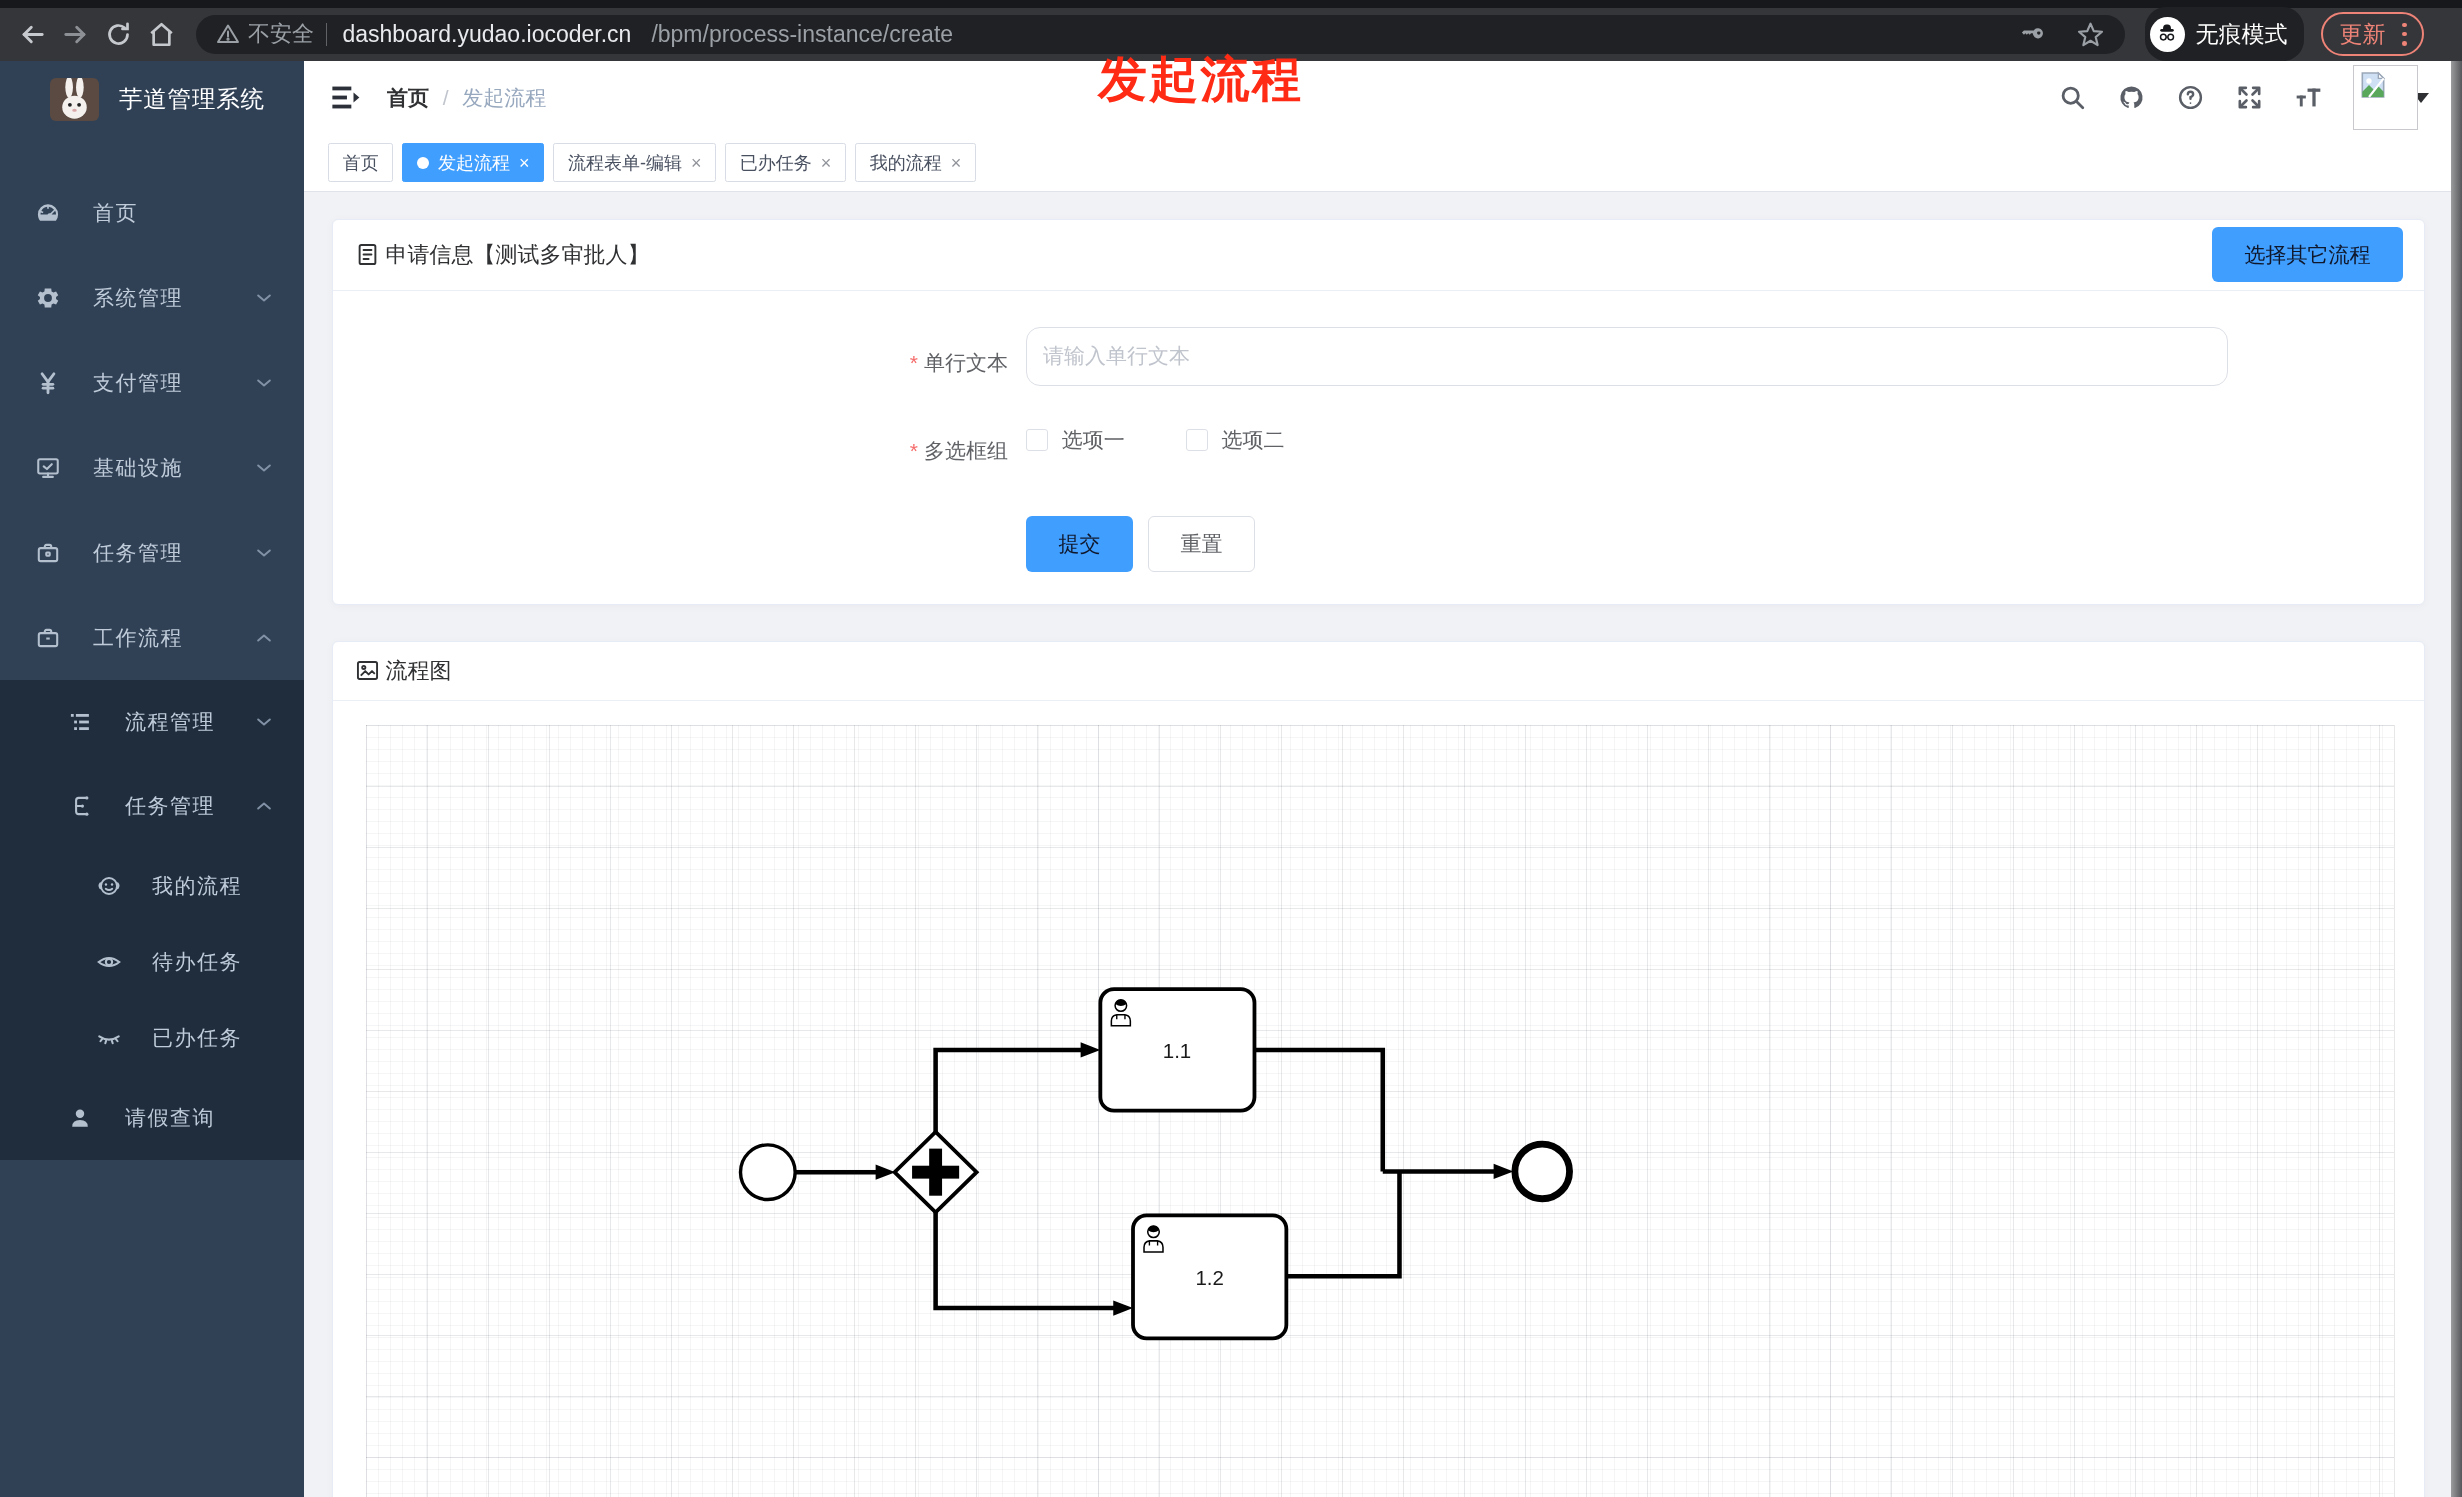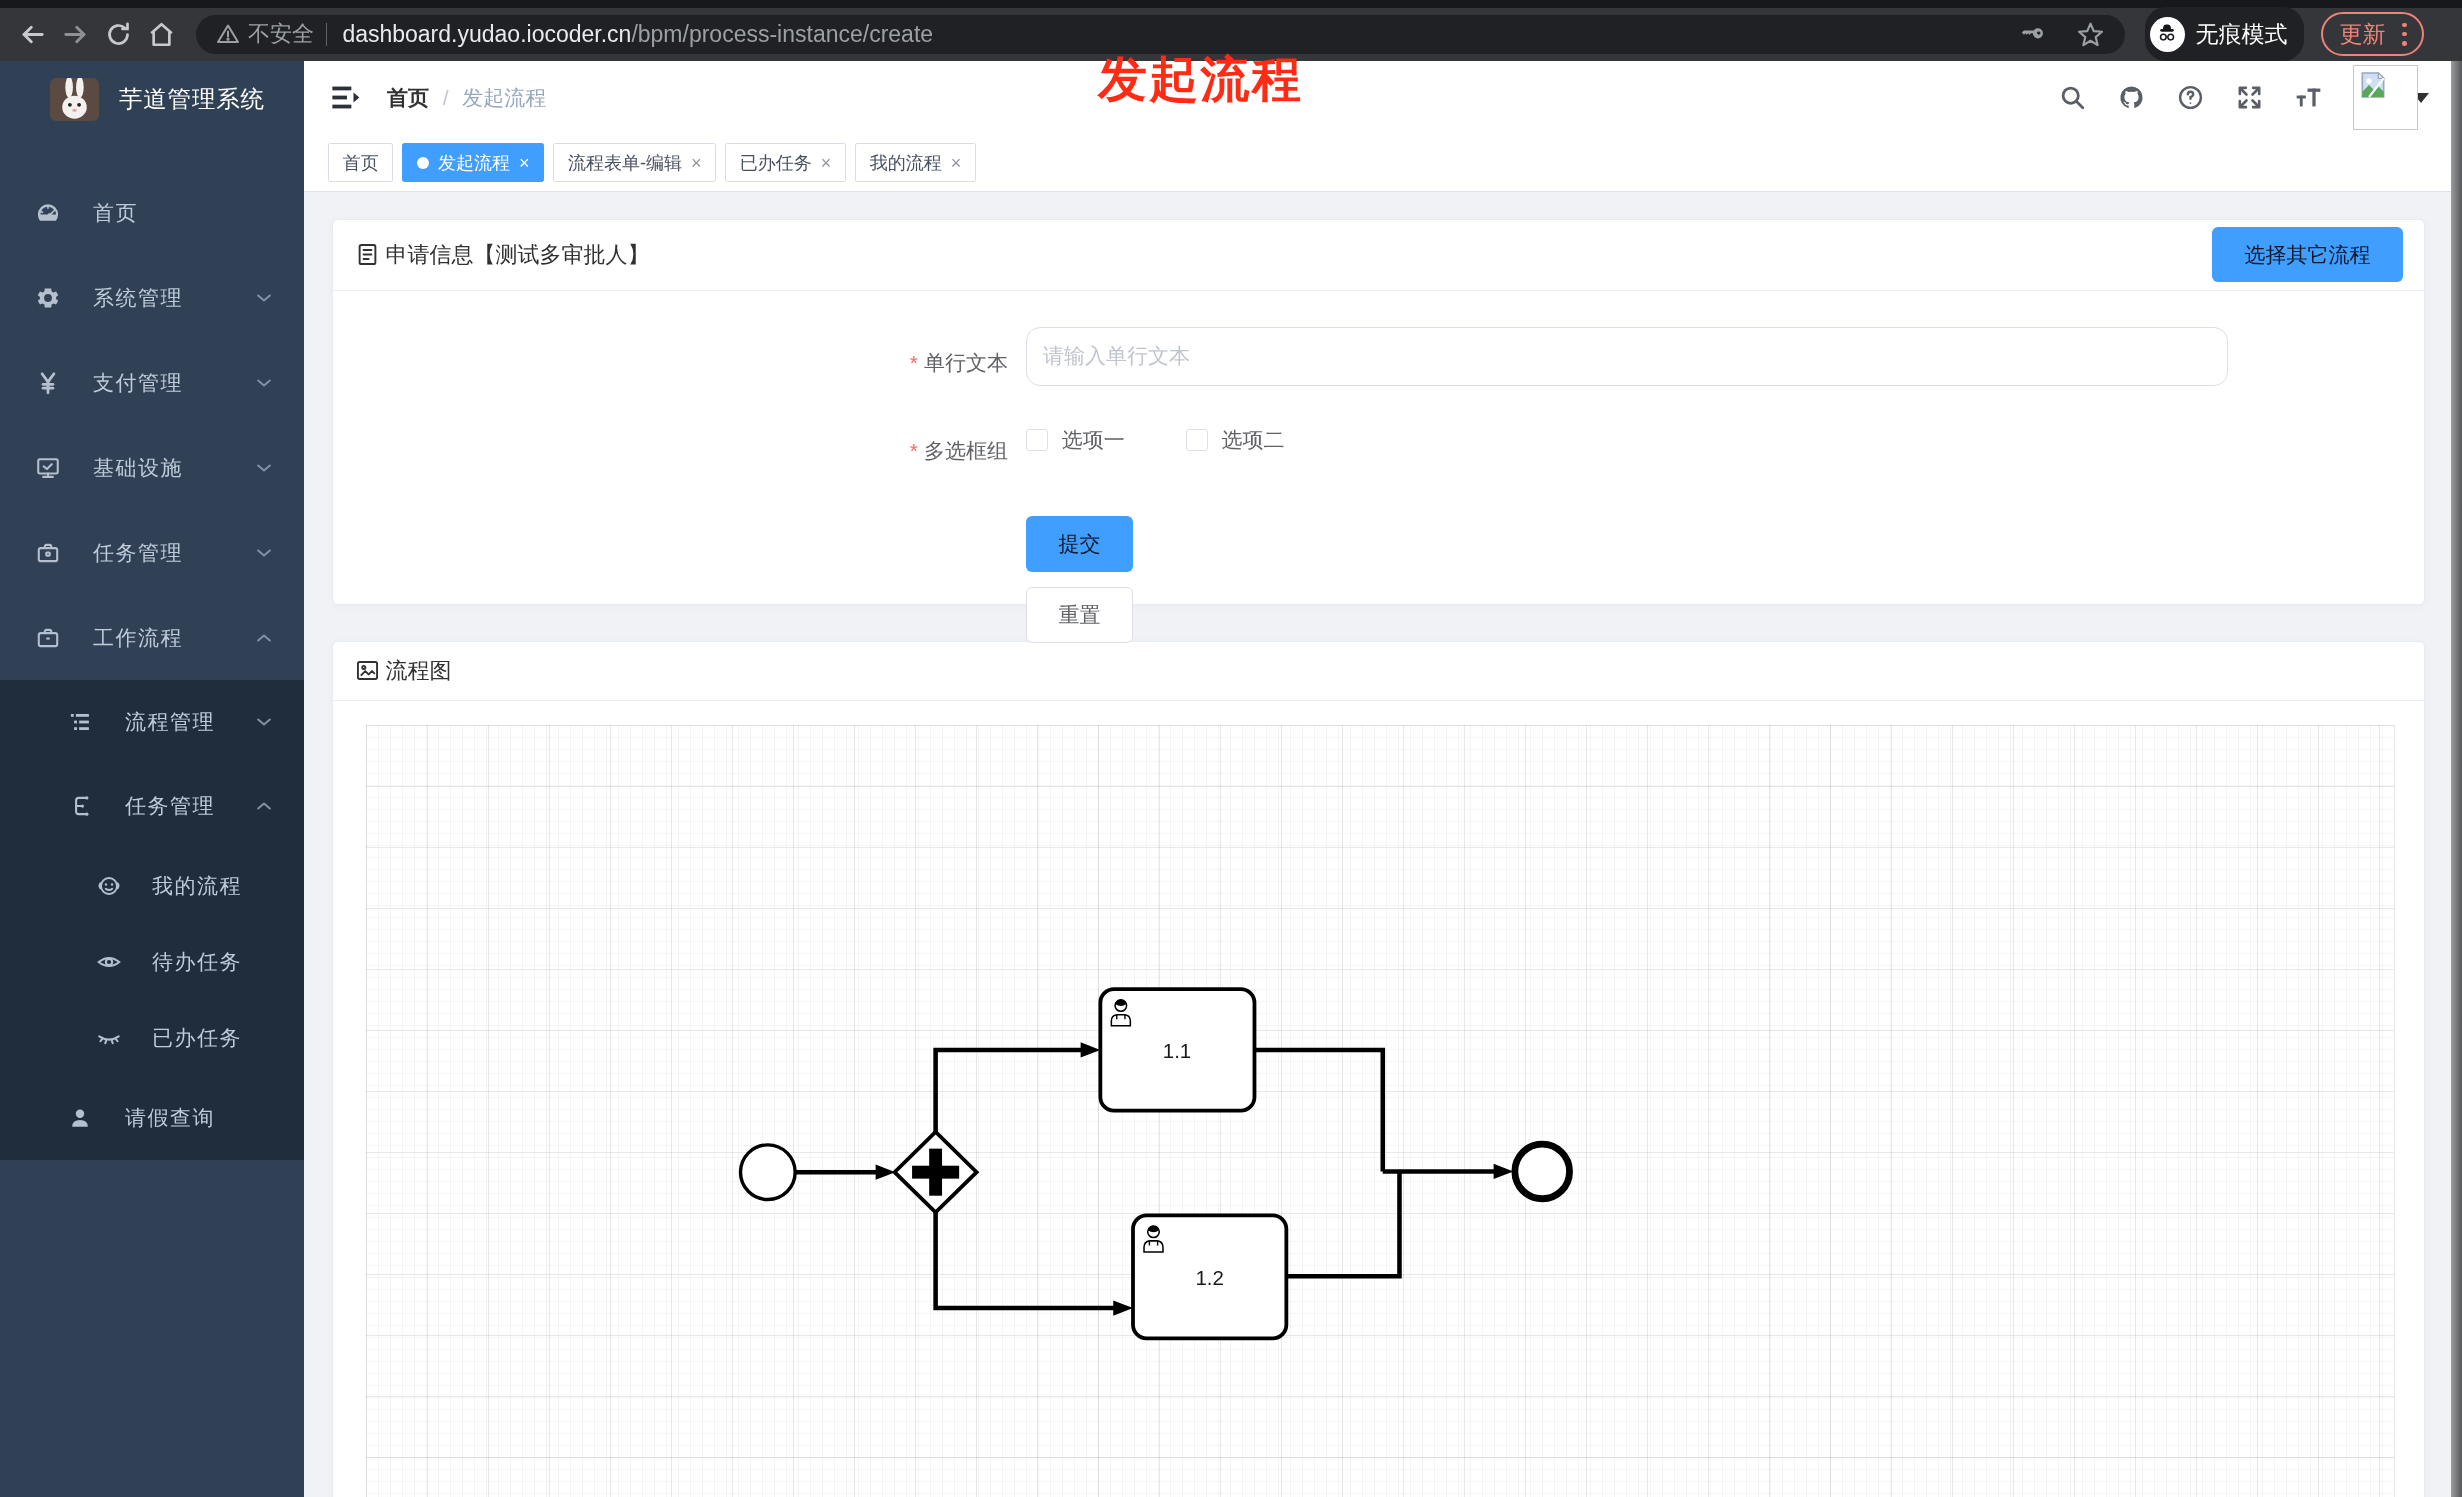--- a/index.html
+++ b/index.html
@@ -12,21 +12,21 @@
   .tabstrip { position:absolute; left:0; top:0; width:2462px; height:7.6px; background:#17181b; }
   .toolbar { position:absolute; left:0; top:7.6px; width:2462px; height:53px; background:#35363a;
              display:flex; align-items:center; }
   .navbtn { width:43px; height:43px; display:flex; align-items:center; justify-content:center; color:#c6c9cd; flex:0 0 auto; }
   .navbtn.dim { color:#8d9094; }
   .omnibox { margin-left:13.7px; width:1929px; height:39px; background:#202124; border-radius:20px;
              display:flex; align-items:center; padding:0 20px; color:#9aa0a6; flex:0 0 auto; }
   .omnibox .sec { font-size:22px; color:#9aa0a6; margin:0 12px 0 7.6px; }
   .omnibox .divider { width:1.5px; height:23px; background:#5f6368; margin-right:15px; }
   .urltext { font-size:23px; color:#e8eaed; white-space:nowrap; }
-  .urltext .path { color:#9aa0a6; }
+  .urltext .path { color:#9aa0a6;margin-left:20px; }
   .omnibox .ospacer { flex:1; }
   .chip { height:54px; background:#202124; border-radius:21px; display:flex; align-items:center;
           padding:0 16.7px 0 4.6px; margin-left:20px; flex:0 0 auto; }
   .chip .spycircle { width:35px; height:35px; border-radius:50%; background:#fff;
           display:flex; align-items:center; justify-content:center; margin-right:10.6px; }
   .chip .label { color:#fff; font-size:23px; }
   .updatepill { height:44px; border:2.3px solid #ee8377; border-radius:23px; margin:0 10.6px 0 16.7px;
           display:flex; align-items:center; padding:0 9px 0 16.7px; color:#ee8377; flex:0 0 auto; }
   .updatepill .label { font-size:23px; margin-right:10.6px; }
   .dots3 { display:flex; flex-direction:column; gap:4.6px; padding:3px 6px; }
@@ -93,21 +93,21 @@
   .row-text .flabel { left:447px; top:58px; }
   .textinput { position:absolute; left:693px; top:36px; width:1202px; height:59px;
                border:1.5px solid #dcdfe6; border-radius:14px; font-size:21px; color:#606266;
                padding:0 16px; font-family:inherit; background:#fff; outline:none; }
   .textinput::placeholder { color:#c0c4cc; }
   .row-check .flabel { left:447px; top:146px; }
   .checkgroup { position:absolute; left:693px; top:135px; display:flex; align-items:center; gap:61px; }
   .checkitem { display:flex; align-items:center; gap:13.7px; cursor:pointer; }
   .checkbox { width:22px; height:22px; border:1.5px solid #dcdfe6; border-radius:3px; background:#fff; }
   .checklabel { font-size:21px; color:#606266; }
-  .formbtns { position:absolute; left:693px; top:225px; display:flex; gap:15px;flex-direction:column; }
+  .formbtns { position:absolute; left:693px; top:225px; display:flex; gap:15px; }
   .formbtns .btn { width:107px; height:56px; }
 
   .card-flow { height:1003px; }
   .card-flow .card-header { height:59px; }
   .canvas { position:relative; margin:24px 0 0 33px; width:2029px; height:949px; background:#fff;
             border-right:0.8px solid #e7e7e7;
             background-image:
               linear-gradient(to right, rgba(20,30,50,0.10) 0.8px, transparent 0.8px),
               linear-gradient(to bottom, rgba(20,30,50,0.10) 0.8px, transparent 0.8px),
               linear-gradient(to right, rgba(20,30,50,0.045) 0.8px, transparent 0.8px),

